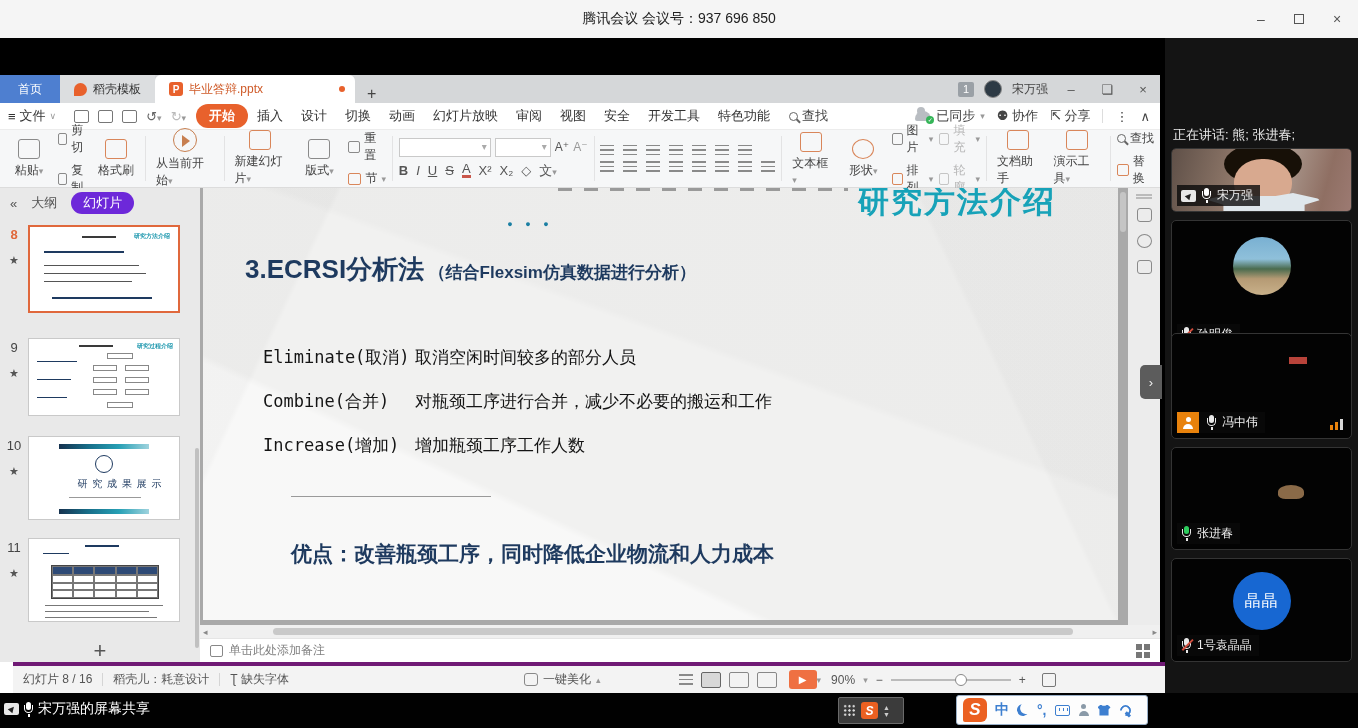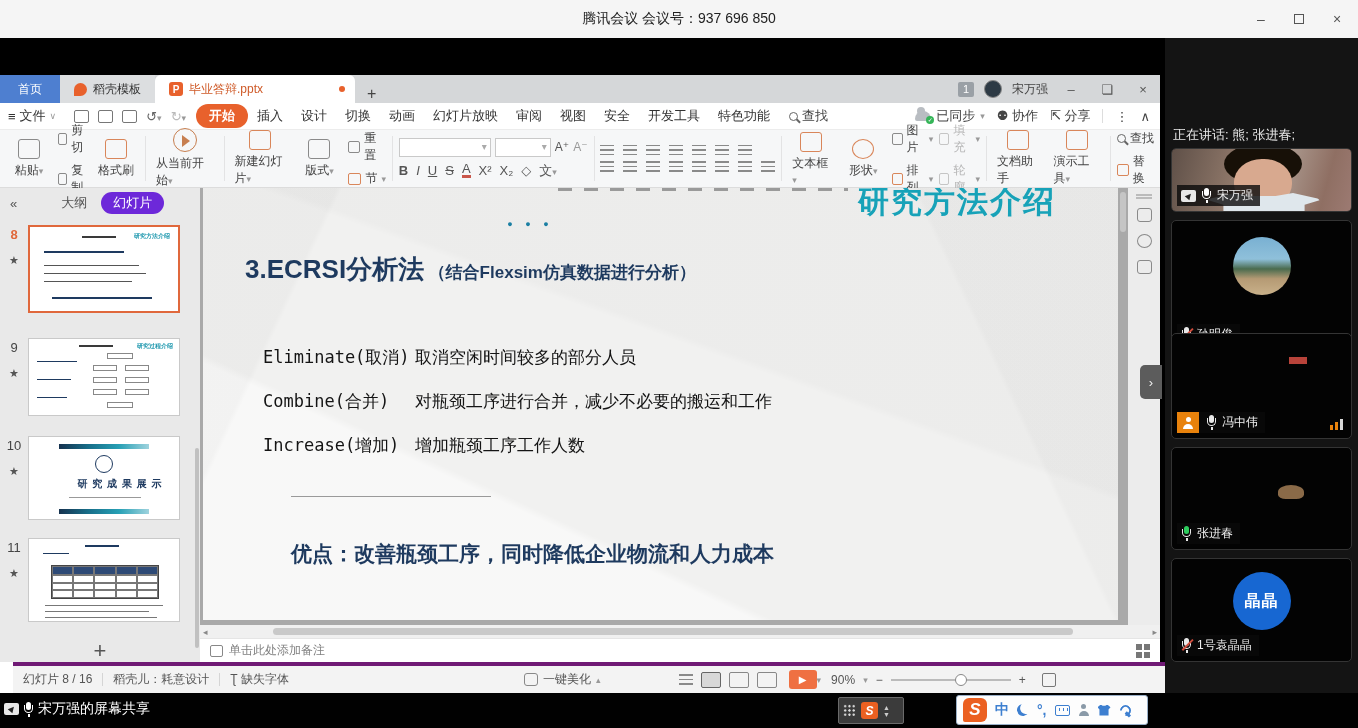--- a/index.html
+++ b/index.html
@@ -93,21 +93,21 @@
   .spanel-head { height:30px; display:flex; align-items:center; gap:14px; padding:0 10px; font-size:13px; color:#555; }
   .pill { background:#6d28d9; color:#fff; border-radius:11px; padding:2px 12px; font-size:13px; }
   .thumbrow { position:absolute; left:0; width:100%; display:flex; }
   .tnumcol { width:28px; text-align:center; font-size:13px; color:#444; padding-top:2px; }
   .tnumcol .star { display:block; margin-top:12px; color:#555; font-size:11px; }
   .tnum-sel { color:#e0683c; font-weight:bold; }
   .thumb { width:152px; background:#fff; border:1px solid #c9c9c9; position:relative; overflow:hidden; }
   .thumb.sel { border:2px solid #e0683c; }
   .mline { position:absolute; background:#3a3a3a; height:2px; }
   .mteal { position:absolute; color:#1895ac; font-weight:bold; }
-  .mnavy { position:absolute; color:#1e3a60; font-weight:bold;margin-left:32px; }
+  .mnavy { position:absolute; color:#1e3a60; font-weight:normal;margin-left:32px; }
   .gradbar { position:absolute; left:20%; width:60%; height:5px;
              background:linear-gradient(90deg,#16324f,#176f8a,#27a0b5,#9fd3de); }
   .flowbox { position:absolute; border:1px solid #888; background:#fff; }
   .mtable { position:absolute; left:22px; top:26px; width:108px; height:34px;
             border:1px solid #444; display:grid; grid-template-rows:9px 1fr 1fr 1fr;
             grid-template-columns:repeat(5,1fr); }
   .mtable > i { border:0.5px solid #777; } .mtable > i.hd { background:#2e4a76; }
   .addslide { position:absolute; left:0; width:100%; text-align:center; font-size:22px; color:#555; }
   .spanel-scroll { position:absolute; right:1px; top:260px; width:4px; height:200px; background:#c0c0c0; border-radius:2px; }
 
@@ -184,21 +184,21 @@
   .chip-orange { position:absolute; left:5px; bottom:5px; display:flex; align-items:stretch; }
   .obadge { width:22px; background:#e8820c; display:flex; align-items:center; justify-content:center; }
   .chipbody { background:rgba(10,10,10,0.8); color:#efefef; font-size:12px; display:flex; align-items:center; gap:5px; padding:2px 7px; }
   .avcirc { position:absolute; left:50%; transform:translateX(-50%); width:58px; height:58px; border-radius:50%; }
   .av-beach { background:linear-gradient(to bottom,#79b0d2 0%,#8fc0da 38%,#4a6b4e 55%,#b59a74 72%,#c9b18a 100%); }
   .av-building { background:linear-gradient(to bottom,#efe6cf 0%,#d9c9a8 30%,#8a7560 55%,#6b5a4a 80%,#4e4236 100%); position:relative; }
   .av-building::after { content:""; position:absolute; left:20px; top:9px; width:18px; height:7px; background:#b8433a; }
   .av-desert { background:linear-gradient(to bottom,#a9c9e0 0%,#c4d8e6 45%,#d9b98a 60%,#c9a26e 100%); position:relative; }
   .av-desert::after { content:""; position:absolute; left:16px; top:24px; width:26px; height:14px;
                       border-radius:50% 50% 30% 30%; background:#8a6a48; }
-  .av-blue { background:#1767d2; color:#fff; font-size:16px; font-weight:bold; display:flex; align-items:center; justify-content:center; letter-spacing:1px; }
+  .av-blue { background:#1767d2; color:#fff; font-size:16px; font-weight:normal; display:flex; align-items:center; justify-content:center; letter-spacing:1px; }
   .sigbars { position:absolute; right:8px; bottom:8px; display:flex; align-items:flex-end; gap:2px; }
   .sigbars i { width:3px; background:#e8820c; display:block; }
   .sigbars i:nth-child(1){height:5px;} .sigbars i:nth-child(2){height:8px;} .sigbars i:nth-child(3){height:11px; background:#d8d8d8;}
 
   
   .mic { position:relative; width:11px; height:15px; flex:none; }
   .mic .cap { position:absolute; left:3px; top:0; width:5px; height:8px; border-radius:3px; background:#e8e8e8; }
   .mic .cap.green { background:#2ecc5e; }
   .mic .arc { position:absolute; left:1px; top:3px; width:9px; height:8px; border:1.4px solid #e8e8e8;
               border-top:none; border-radius:0 0 8px 8px; }
@@ -476,21 +476,21 @@
           </div>
       </div>
     </div>
   </div>
 
   <div class="abs content">
 
     <div class="spanel">
       <div class="spanel-head">
         <span>«</span>
-        <span style="margin-left:30px;">大纲</span>
+        <span style="">大纲</span>
         <span class="pill">幻灯片</span>
       </div>
 
       <div class="thumbrow" style="top:37px;">
         <div class="tnumcol">
           <span class="tnum-sel">8</span>
           <span class="star">★</span>
         </div>
         <div class="thumb sel" style="height:88px;">
           <span class="mline" style="left:52px;top:9px;width:34px;"></span>

